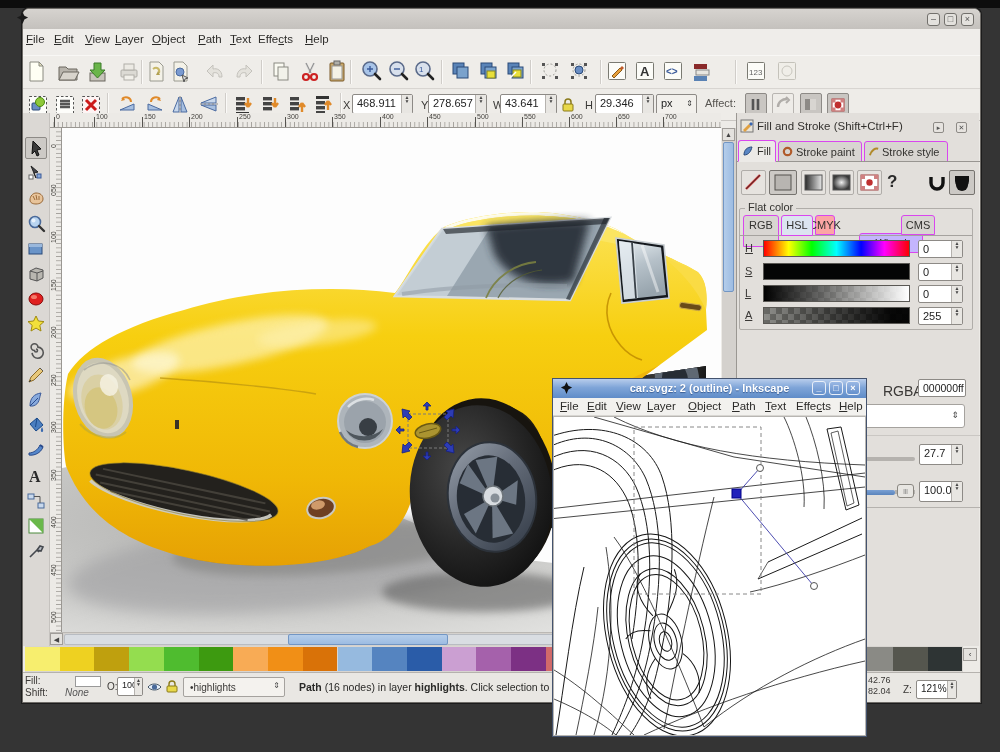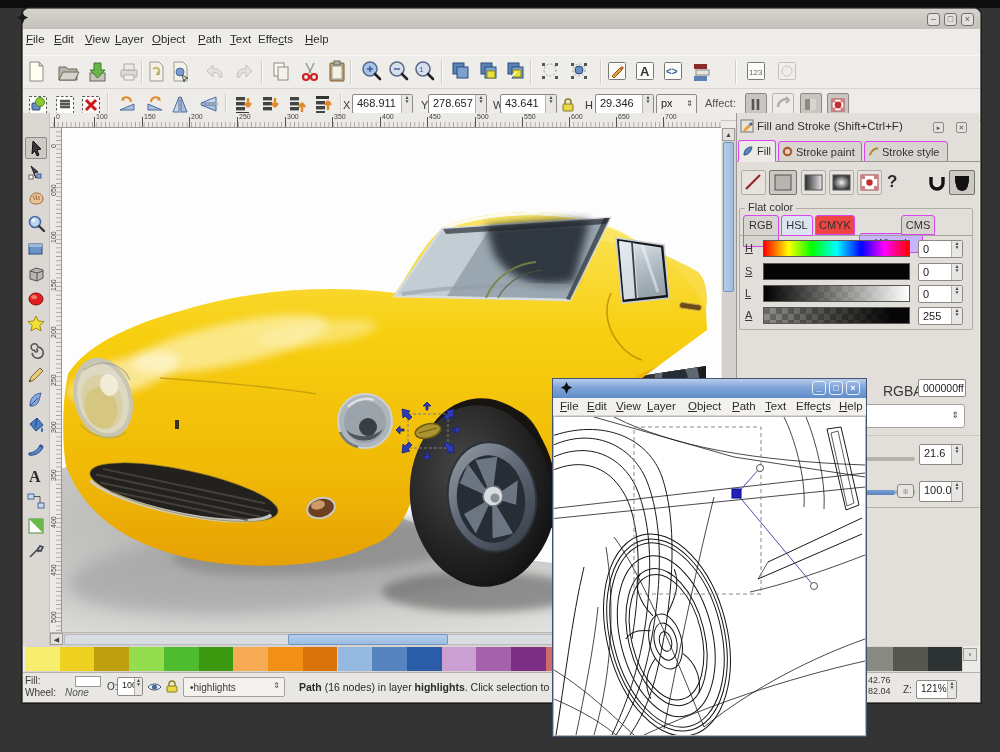--- a/index.html
+++ b/index.html
@@ -710,21 +710,21 @@
           <circle cx="12" cy="14" r="6" fill="#111"></circle>
         </svg></div>
       <div class="abs" style="left:2px;top:95px;width:234px;height:122px;border:1px solid #b0ada9;border-radius:2px"></div>
       <span class="abs" style="left:8px;top:88px;background:#e2dfdb;padding:0 3px;font-size:11px;color:#33322f">Flat color</span>
       <div class="ftab abs" style="left:6px;top:102px;width:36px;height:32px;background:#d8d5d1">
         <span class="abs" style="left:50%;transform:translateX(-50%);top:3px">RGB</span>
       </div>
       <div class="ftab abs" style="left:44px;top:102px;width:32px;z-index:2;height:21px;background:#dce4f0">
         <span class="abs" style="left:50%;transform:translateX(-50%);top:3px">HSL</span>
       </div>
-      <div class="ftab abs" style="left:78px;top:102px;width:40px;height:20px;background:#ef4444">
+      <div class="ftab abs" style="left:78px;top:102px;width:20px;height:20px;background:#fca5a5">
         <span class="abs" style="left:50%;transform:translateX(-50%);top:3px">CMYK</span>
       </div>
       <div class="ftab abs" style="left:122px;top:120px;width:64px;height:20px;background:#c4b5fd">
         <span class="abs" style="left:50%;transform:translateX(-50%);top:3px">Wheel</span>
       </div>
       <div class="ftab abs" style="left:164px;top:102px;width:34px;height:20px;background:#d8d5d1">
         <span class="abs" style="left:50%;transform:translateX(-50%);top:3px">CMS</span>
       </div>
       <div class="abs" style="left:3px;top:122px;width:232px;height:1px;background:#a5a29e"></div>
       <span class="abs" style="left:8px;top:129px;font-size:11px;text-decoration:underline;color:#3a3836">H</span>
@@ -756,21 +756,21 @@
       <span class="abs" style="left:146px;top:270px;font-size:14px;color:#3a3836">RGBA:</span>
       <div class="spin abs" style="left:181px;top:266px;width:48px;height:18px">
         <span class="v" style="font-size:10.5px">000000ff</span>
       </div>
       <div class="abs" style="left:4px;top:291px;width:224px;height:24px;background:#fff;border:1px solid #a5a29e;border-radius:3px">
         <span class="abs" style="right:5px;top:5px;font-size:9px;color:#444">⇕</span>
       </div>
       <div class="abs" style="left:0px;top:322px;width:243px;height:1px;background:#cac7c3"></div>
       <div class="abs" style="left:6px;top:344px;width:172px;height:4px;background:#b5b2ae;border-radius:2px"></div>
       <div class="spin abs" style="left:182px;top:331px;width:44px;height:21px">
-        <span class="v">21.6</span>
+        <span class="v">27.7</span>
         <span class="ar">▲<br>▼</span>
       </div>
       <div class="abs" style="left:6px;top:377px;width:152px;height:5px;background:linear-gradient(#7aa0d4,#5a84bc);border-radius:2px"></div>
       <div class="abs" style="left:158px;top:377px;width:20px;height:4px;background:#b5b2ae"></div>
       <div class="abs" style="left:160px;top:371px;width:17px;height:14px;background:#e8e6e2;border:1px solid #8a8781;border-radius:3px;font-size:6px;color:#666;text-align:center;line-height:12px">|||</div>
       <div class="spin abs" style="left:182px;top:368px;width:44px;height:21px">
         <span class="v">100.0</span>
         <span class="ar">▲<br>▼</span>
       </div>
       <div class="abs" style="left:0px;top:394px;width:243px;height:1px;background:#b5b2ae"></div>
@@ -801,21 +801,21 @@
       <div class="abs" style="left:763.8px;top:1px;width:34.7px;height:24px;background:#b5b5b1"></div>
       <div class="abs" style="left:798.6px;top:1px;width:34.7px;height:24px;background:#9a9a96"></div>
       <div class="abs" style="left:833.3px;top:1px;width:34.7px;height:24px;background:#8a8a85"></div>
       <div class="abs" style="left:868.0px;top:1px;width:34.7px;height:24px;background:#55564e"></div>
       <div class="abs" style="left:902.7px;top:1px;width:34.7px;height:24px;background:#2e3434"></div>
       <div class="abs" style="left:938px;top:2px;width:14px;height:13px;background:#e4e2de;border:1px solid #a09d99;font-size:8px;text-align:center;line-height:11px;color:#333">‹</div>
     </div>
  <div id="statusbar" class="abs">
       <span class="abs" style="left:2px;top:2px">Fill:</span>
       <div class="abs" style="left:52px;top:3px;width:26px;height:11px;background:#fff;border:1px solid #999"></div>
-      <span class="abs" style="left:2px;top:14px">Wheel:</span>
+      <span class="abs" style="left:2px;top:14px">Shift:</span>
       <span class="abs" style="left:42px;top:14px;font-style:italic;color:#555">None</span>
       <span class="abs" style="left:84px;top:8px">O:</span>
       <div class="spin abs" style="left:94px;top:4px;width:26px;height:19px;font-size:9px">
         <span class="v">100</span>
         <span class="ar" style="width:8px">▲<br>▼</span>
       </div>
       <svg class="abs" style="left:124px;top:7px" width="15" height="14" viewBox="0 0 15 14">
         <path d="M1 7 c3 -4 10 -4 13 0 c-3 4 -10 4 -13 0 z" fill="#e8f0fa" stroke="#456"></path>
         <circle cx="7.5" cy="7" r="2.6" fill="#4a6a9a"></circle>
       </svg>
@@ -835,20 +835,21 @@
         <span class="v">121%</span>
         <span class="ar" style="width:9px">▲<br>▼</span>
       </div>
     </div>
 
  <div id="win2" class="abs">
   <div id="w2title" class="abs">
     <svg class="abs" style="left:7px;top:2px" width="13" height="14" viewBox="0 0 14 15">
           <path d="M7 1 L9 5 L13 7 L9 9 L7 14 L5 9 L1 7 L5 5 Z" fill="#101010"></path>
         </svg>
+    <div class="ttl">car.svgz: 2 (outline) - Inkscape</div>
     <div class="w2btn abs" style="right:40px;">_</div>
     <div class="w2btn abs" style="right:23px;">□</div>
     <div class="w2btn abs" style="right:6px;">×</div>
   </div>
   <div id="w2menu" class="abs">
     <span style="left:7px"><u>F</u>ile</span>
     <span style="left:34px"><u>E</u>dit</span>
     <span style="left:63px"><u>V</u>iew</span>
     <span style="left:94px"><u>L</u>ayer</span>
     <span style="left:135px"><u>O</u>bject</span>

